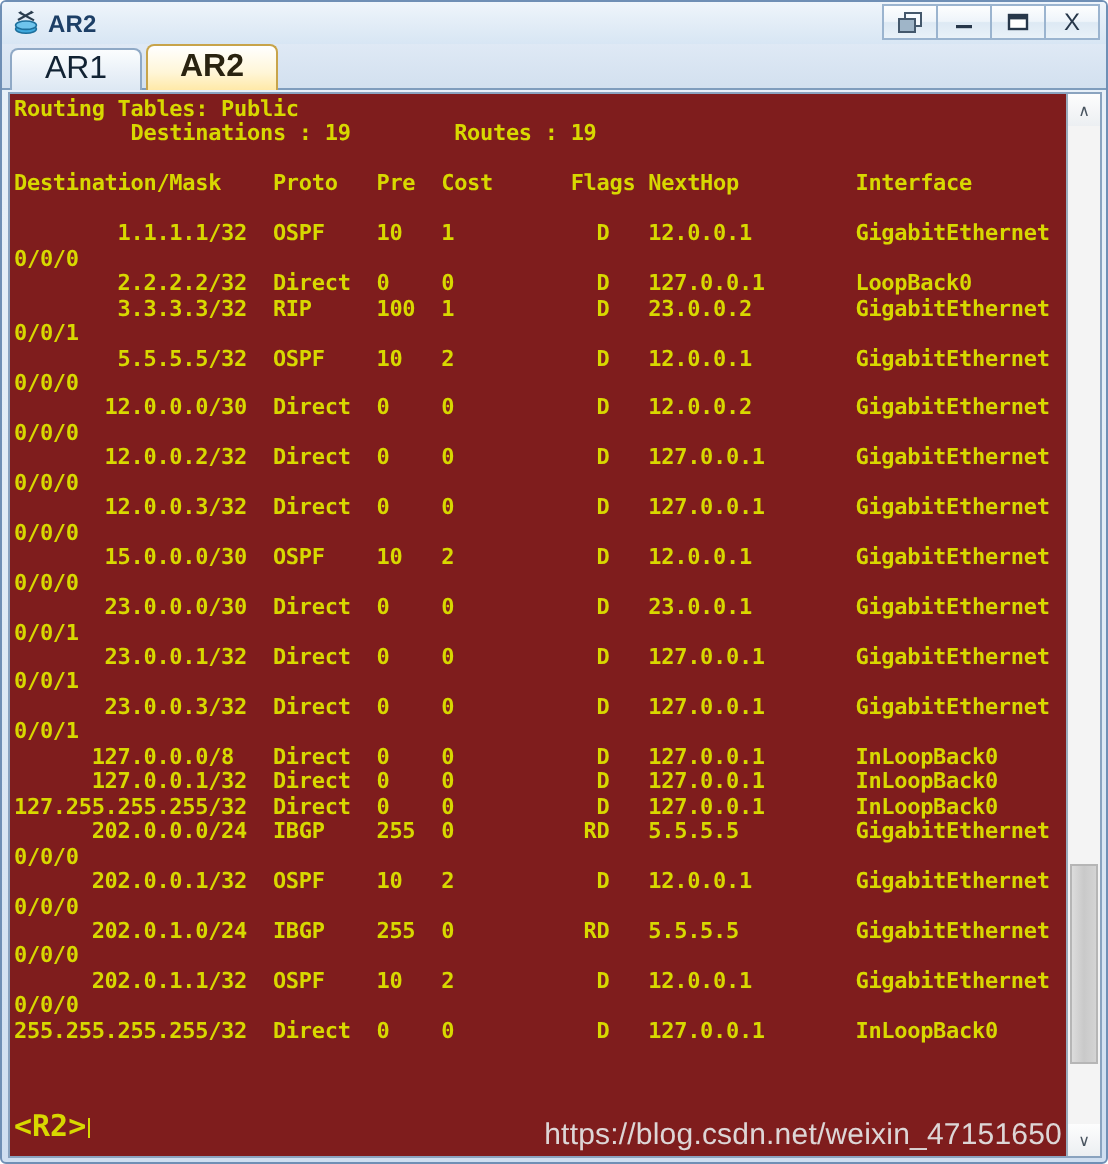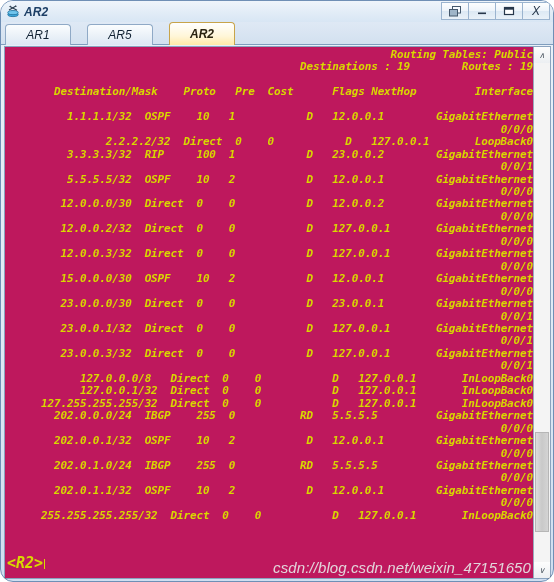--- a/index.html
+++ b/index.html
@@ -15,23 +15,22 @@
   }
 
   
   #window {
     position: relative;
     width: 554px;
     height: 582px;
     box-sizing: border-box;
     background: linear-gradient(to bottom, #e9f1f9 0%, #dfeaf5 55%, #cfdef0 100%);
     border: 1px solid #6f8fb5;
-    border-radius: 13px;
+    border-radius: 3px;
     overflow: hidden;
-    font-style: italic;
   }
 
   
   #titlebar {
     position: relative;
     height: 21px;
     display: flex;
     align-items: center;
     padding-left: 5px;
     background: linear-gradient(to bottom, #eff5fb 0%, #e3edf7 50%, #d8e6f4 100%);
@@ -89,30 +88,30 @@
   #tabstrip::after {
     content: "";
     position: absolute;
     left: 0; right: 0; bottom: 0;
     height: 1px;
     background: #7f9dbd;
   }
   .tab {
     height: 21px;
     min-width: 66px;
-    margin-right: 16px;
+    margin-right: 2px;
     box-sizing: border-box;
     display: flex;
     align-items: center;
     justify-content: center;
     border: 1px solid #8fa9c6;
     border-bottom: none;
     border-radius: 4px 4px 0 0;
     background: linear-gradient(to bottom, #fbfdfe 0%, #eaf1f8 55%, #dde8f3 100%);
-    font-size: 12px;
+    font-size: 16px;
     color: #123;
     position: relative;
     z-index: 1;
   }
   .tab.active {
     background: linear-gradient(to bottom, #ffffff 0%, #fff6d8 60%, #ffe9a8 100%);
     border-color: #c8a44a;
     font-weight: bold;
     color: #2a2310;
     z-index: 3;
@@ -125,24 +124,23 @@
     margin: 1px 2px 2px 3px;
     height: 533px;
     box-sizing: border-box;
     border: 1px solid #8aa3bf;
     background: #000000;
     display: flex;
   }
   #terminal {
     flex: 1 1 auto;
     overflow: hidden;
-    background: #be185d;
+    background: #7f1d1d;
     padding: 2px 0 0 2px;
     position: relative;
-    text-align: right;
   }
   #term-text {
     margin: 0;
     white-space: pre;
     font-family: "DejaVu Sans Mono", "Liberation Mono", monospace;
     font-size: 11px;
     line-height: 12.45px;
     color: #d8d800;
     font-weight: bold;
     letter-spacing: -0.15px;
@@ -249,21 +247,20 @@
           <rect x="1.5" y="1.5" width="9" height="7" fill="#ffffff" stroke="#27374a" stroke-width="1.2"></rect>
           <rect x="1.5" y="1.5" width="9" height="2.2" fill="#27374a"></rect>
         </svg>
       </div>
       <div class="win-btn close">X</div>
     </div>
   </div>
 
   <div id="tabstrip">
     <div class="tab">AR1</div>
-    <div class="tab">AR5</div>
     <div class="tab active">AR2</div>
   </div>
 
   <div id="terminal-wrap">
 
     <div id="terminal">
       <pre id="term-text">Routing Tables: Public
          Destinations : 19        Routes : 19
 
 Destination/Mask    Proto   Pre  Cost      Flags NextHop         Interface
@@ -297,21 +294,21 @@
       202.0.0.1/32  OSPF    10   2           D   12.0.0.1        GigabitEthernet
 0/0/0
       202.0.1.0/24  IBGP    255  0          RD   5.5.5.5         GigabitEthernet
 0/0/0
       202.0.1.1/32  OSPF    10   2           D   12.0.0.1        GigabitEthernet
 0/0/0
 255.255.255.255/32  Direct  0    0           D   127.0.0.1       InLoopBack0</pre>
 
       <div id="prompt-line"><span>&lt;R2&gt;</span><span id="cursor"></span></div>
 
-      <div id="watermark">csdn://blog.csdn.net/weixin_47151650</div>
+      <div id="watermark">https://blog.csdn.net/weixin_47151650</div>
     </div>
 
     <div id="scrollbar">
       <div class="sb-arrow">∧</div>
       <div id="sb-track">
         <div id="sb-thumb"></div>
       </div>
       <div class="sb-arrow">∨</div>
     </div>
 

